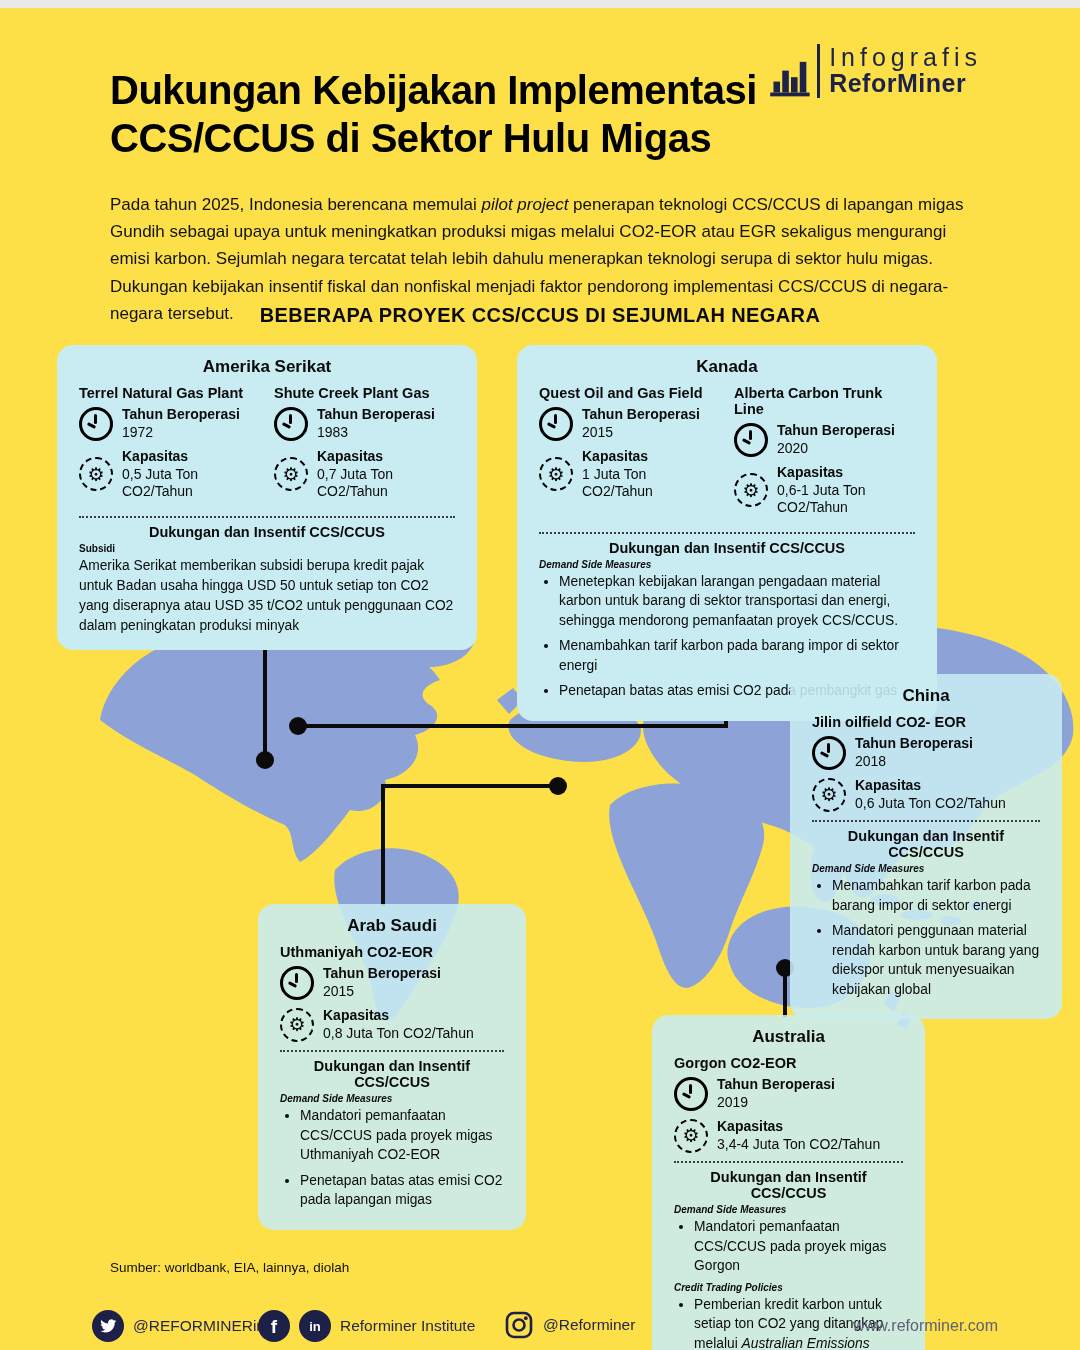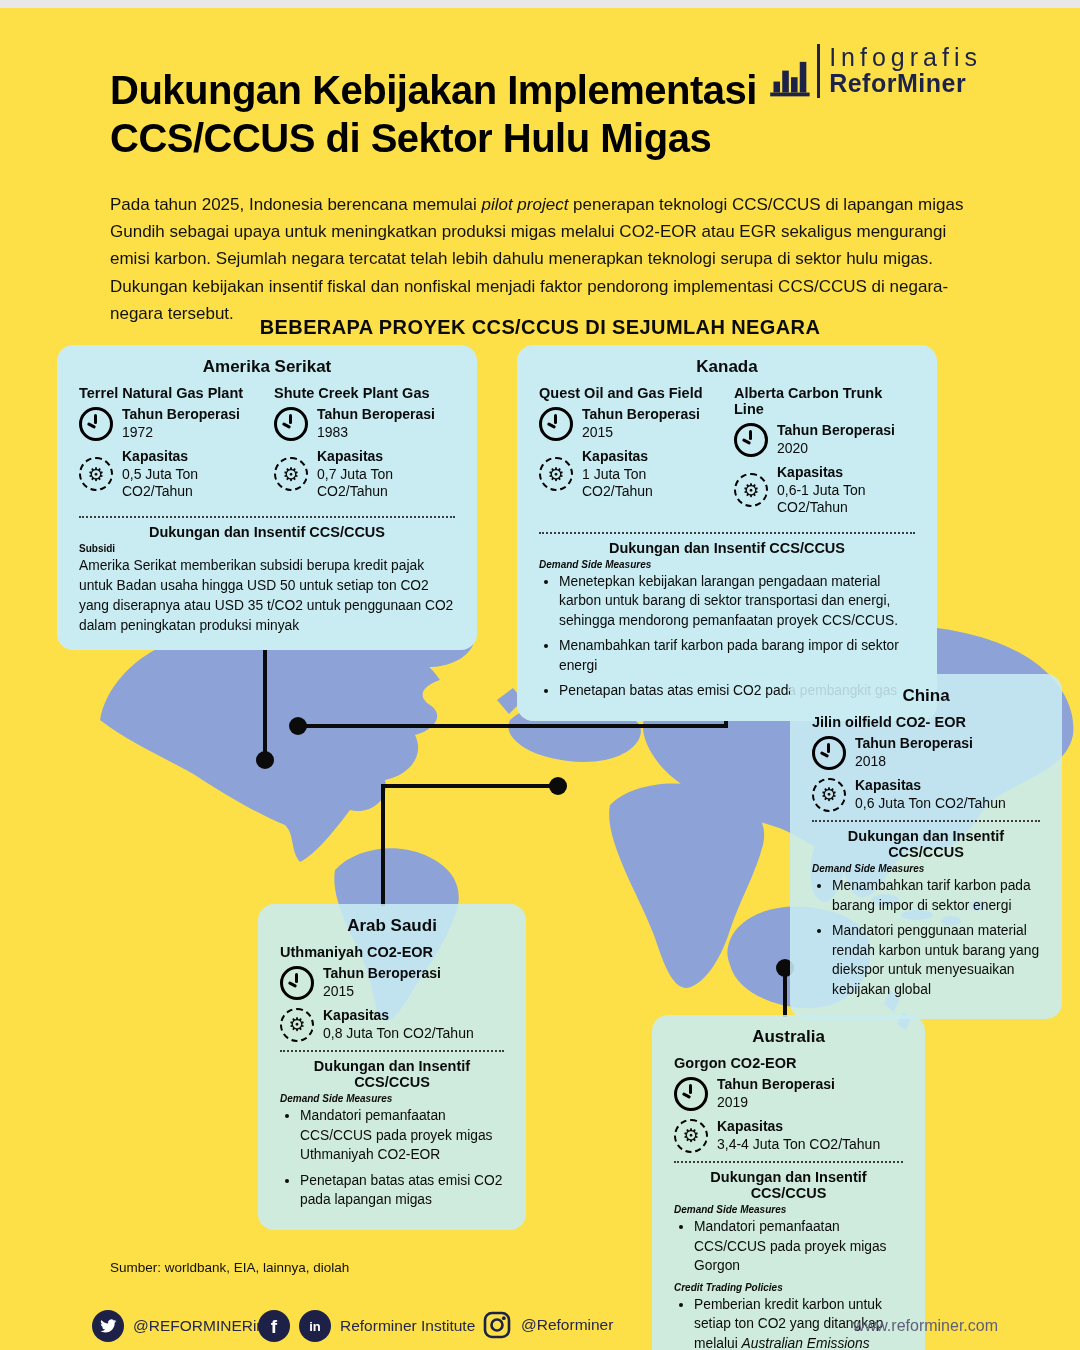--- a/index.html
+++ b/index.html
@@ -7,21 +7,21 @@
         font-family:"Liberation Sans",sans-serif;color:#0b0b0b;overflow:hidden;}
 
   
   .logo{position:absolute;top:36px;right:98px;display:flex;align-items:flex-end;gap:0;}
   .logo-text{border-left:3px solid #1d2348;padding-left:9px;margin-left:4px;color:#1d2348;}
   .logo-top{font-size:25px;font-weight:400;letter-spacing:5px;line-height:1.05;}
   .logo-bottom{font-size:25px;font-weight:700;letter-spacing:0.5px;line-height:1.1;}
   .page-title{position:absolute;left:110px;top:58px;font-size:40px;font-weight:800;
               line-height:1.2;letter-spacing:-0.5px;color:#000;}
   .intro{position:absolute;left:110px;top:166px;width:874px;font-size:17px;line-height:1.6;color:#121212;}
-  .section-title{position:absolute;left:0;top:308px;width:100%;text-align:center;
+  .section-title{position:absolute;left:0;top:296px;width:100%;text-align:center;
                  font-size:20px;font-weight:800;letter-spacing:0.4px;}
 
   
   .map-svg{position:absolute;left:85px;top:592px;width:995px;height:460px;z-index:1;}
   .connector-svg{position:absolute;left:0;top:0;width:1080px;height:1350px;z-index:2;pointer-events:none;}
 
   
   .card{position:absolute;background:#c8ecf2;border-radius:16px;padding:10px 22px 14px;z-index:3;box-sizing:border-box;}
   .card.translucent{background:rgba(200,236,242,0.88);}
   .card-us{left:57px;top:337px;width:420px;min-height:263px;}
@@ -50,21 +50,21 @@
   .support-text{font-size:13.8px;line-height:1.45;margin:2px 0 0;}
   .sup-list{margin:2px 0 0 20px;padding:0;}
   .sup-list li{font-size:13.8px;line-height:1.42;margin:0 0 6px;}
 
   
   .source{position:absolute;left:110px;top:1252px;font-size:13.5px;color:#111;}
   .social{position:absolute;left:0;top:1300px;width:1080px;height:40px;color:#23264d;z-index:4;}
   .soc-item{position:absolute;display:flex;align-items:center;gap:9px;font-size:15.5px;}
   .soc-tw{left:92px;top:2px;}
   .soc-fb{left:258px;top:2px;}
-  .soc-ig{left:482px;top:2px;}
+  .soc-ig{left:504px;top:2px;}
   .soc-web{right:82px;top:9px;font-size:16px;color:#5f6078;}
   .circle-ic{width:32px;height:32px;border-radius:50%;background:#1d2148;display:flex;
              align-items:center;justify-content:center;flex:none;}
 </style>
 </head>
 <body>
 
 <div class="page">
 
   <div class="logo">

